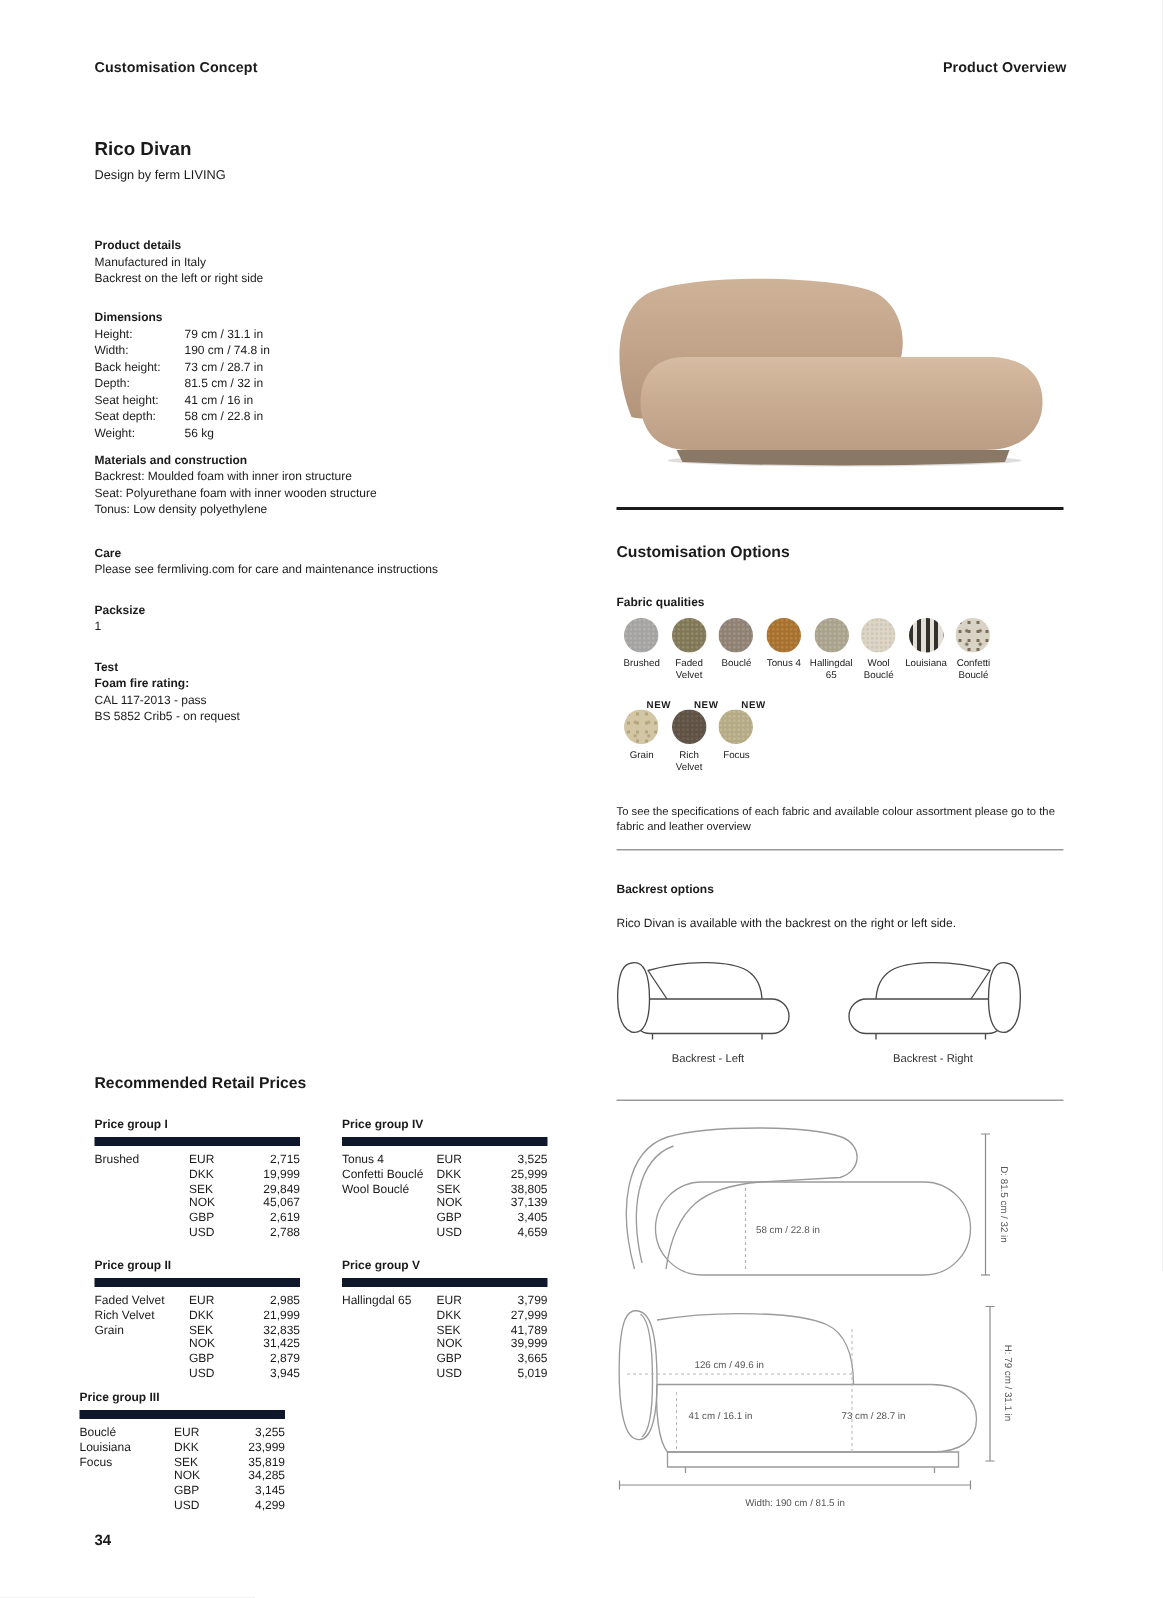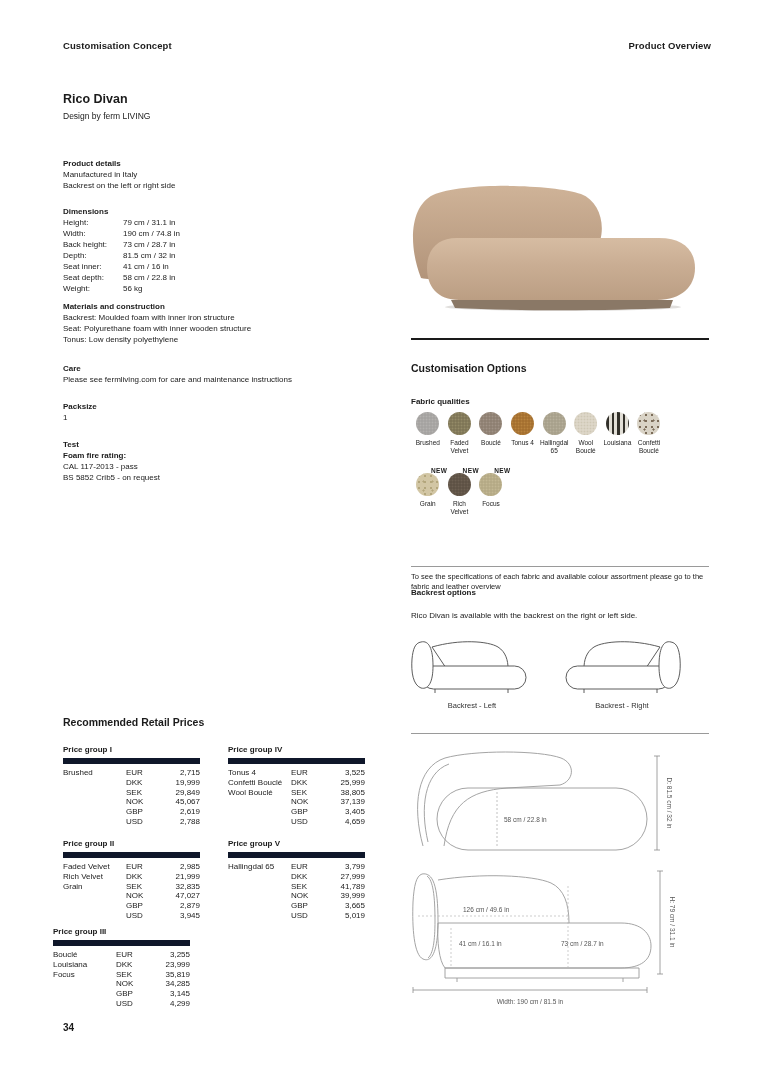--- a/index.html
+++ b/index.html
@@ -26,21 +26,21 @@
   .swatch{width:23px;height:23px;border-radius:50%;margin:0 auto;}
   .swatch.texture{background-color:var(--c1);
     background-image:radial-gradient(var(--c2) .8px, transparent 1.1px);
     background-size:3px 3px;}
   .swatch.speckle{background-color:var(--c1);
     background-image:radial-gradient(var(--c2) 1px, transparent 1.3px),radial-gradient(var(--c2) .9px, transparent 1.2px);
     background-size:6px 6px,9px 9px;background-position:0 0,3px 4px;}
   .swatch.stripes{background:repeating-linear-gradient(90deg,var(--c2) 0 2.6px,var(--c1) 2.6px 5.6px);}
   .fab-label{font-size:6.5px;line-height:7.5px;margin-top:4px;word-break:normal;}
   .new-badge{position:absolute;top:-6px;left:19px;font-size:6.5px;font-weight:bold;letter-spacing:.4px;}
-  .fab-note{font-size:7.5px;line-height:10px;margin-top:36px;}
+  .fab-note{font-size:7.5px;line-height:10px;}
   
   .pgroup{width:137px;}
   .pgroup .pt{font-size:8px;font-weight:bold;line-height:10px;padding-bottom:3px;border-bottom:6px solid #0f172a;}
   .prows{margin-top:4px;}
   .prow{display:flex;font-size:8px;line-height:9.8px;}
   .prow .pf{width:63px;}
   .prow .pc{width:36px;}
   .prow .pv{flex:1;text-align:right;}
   .drw-label{font-size:7.5px;color:#333;text-align:center;}
   .pageno{font-size:10px;font-weight:bold;}
@@ -79,21 +79,21 @@
       </div>
         <div class="dim-row">
         <span class="dl">Back height:</span>
         <span>73 cm / 28.7 in</span>
       </div>
         <div class="dim-row">
         <span class="dl">Depth:</span>
         <span>81.5 cm / 32 in</span>
       </div>
         <div class="dim-row">
-        <span class="dl">Seat inner:</span>
+        <span class="dl">Seat height:</span>
         <span>41 cm / 16 in</span>
       </div>
         <div class="dim-row">
         <span class="dl">Seat depth:</span>
         <span>58 cm / 22.8 in</span>
       </div>
         <div class="dim-row">
         <span class="dl">Weight:</span>
         <span>56 kg</span>
       </div>
@@ -296,21 +296,21 @@
         <span class="pv">21,999</span>
       </div>
         <div class="prow">
         <span class="pf">Grain</span>
         <span class="pc">SEK</span>
         <span class="pv">32,835</span>
       </div>
         <div class="prow">
         <span class="pf"></span>
         <span class="pc">NOK</span>
-        <span class="pv">47,027</span>
+        <span class="pv">31,425</span>
       </div>
         <div class="prow">
         <span class="pf"></span>
         <span class="pc">GBP</span>
         <span class="pv">2,879</span>
       </div>
         <div class="prow">
         <span class="pf"></span>
         <span class="pc">USD</span>
         <span class="pv">3,945</span>

